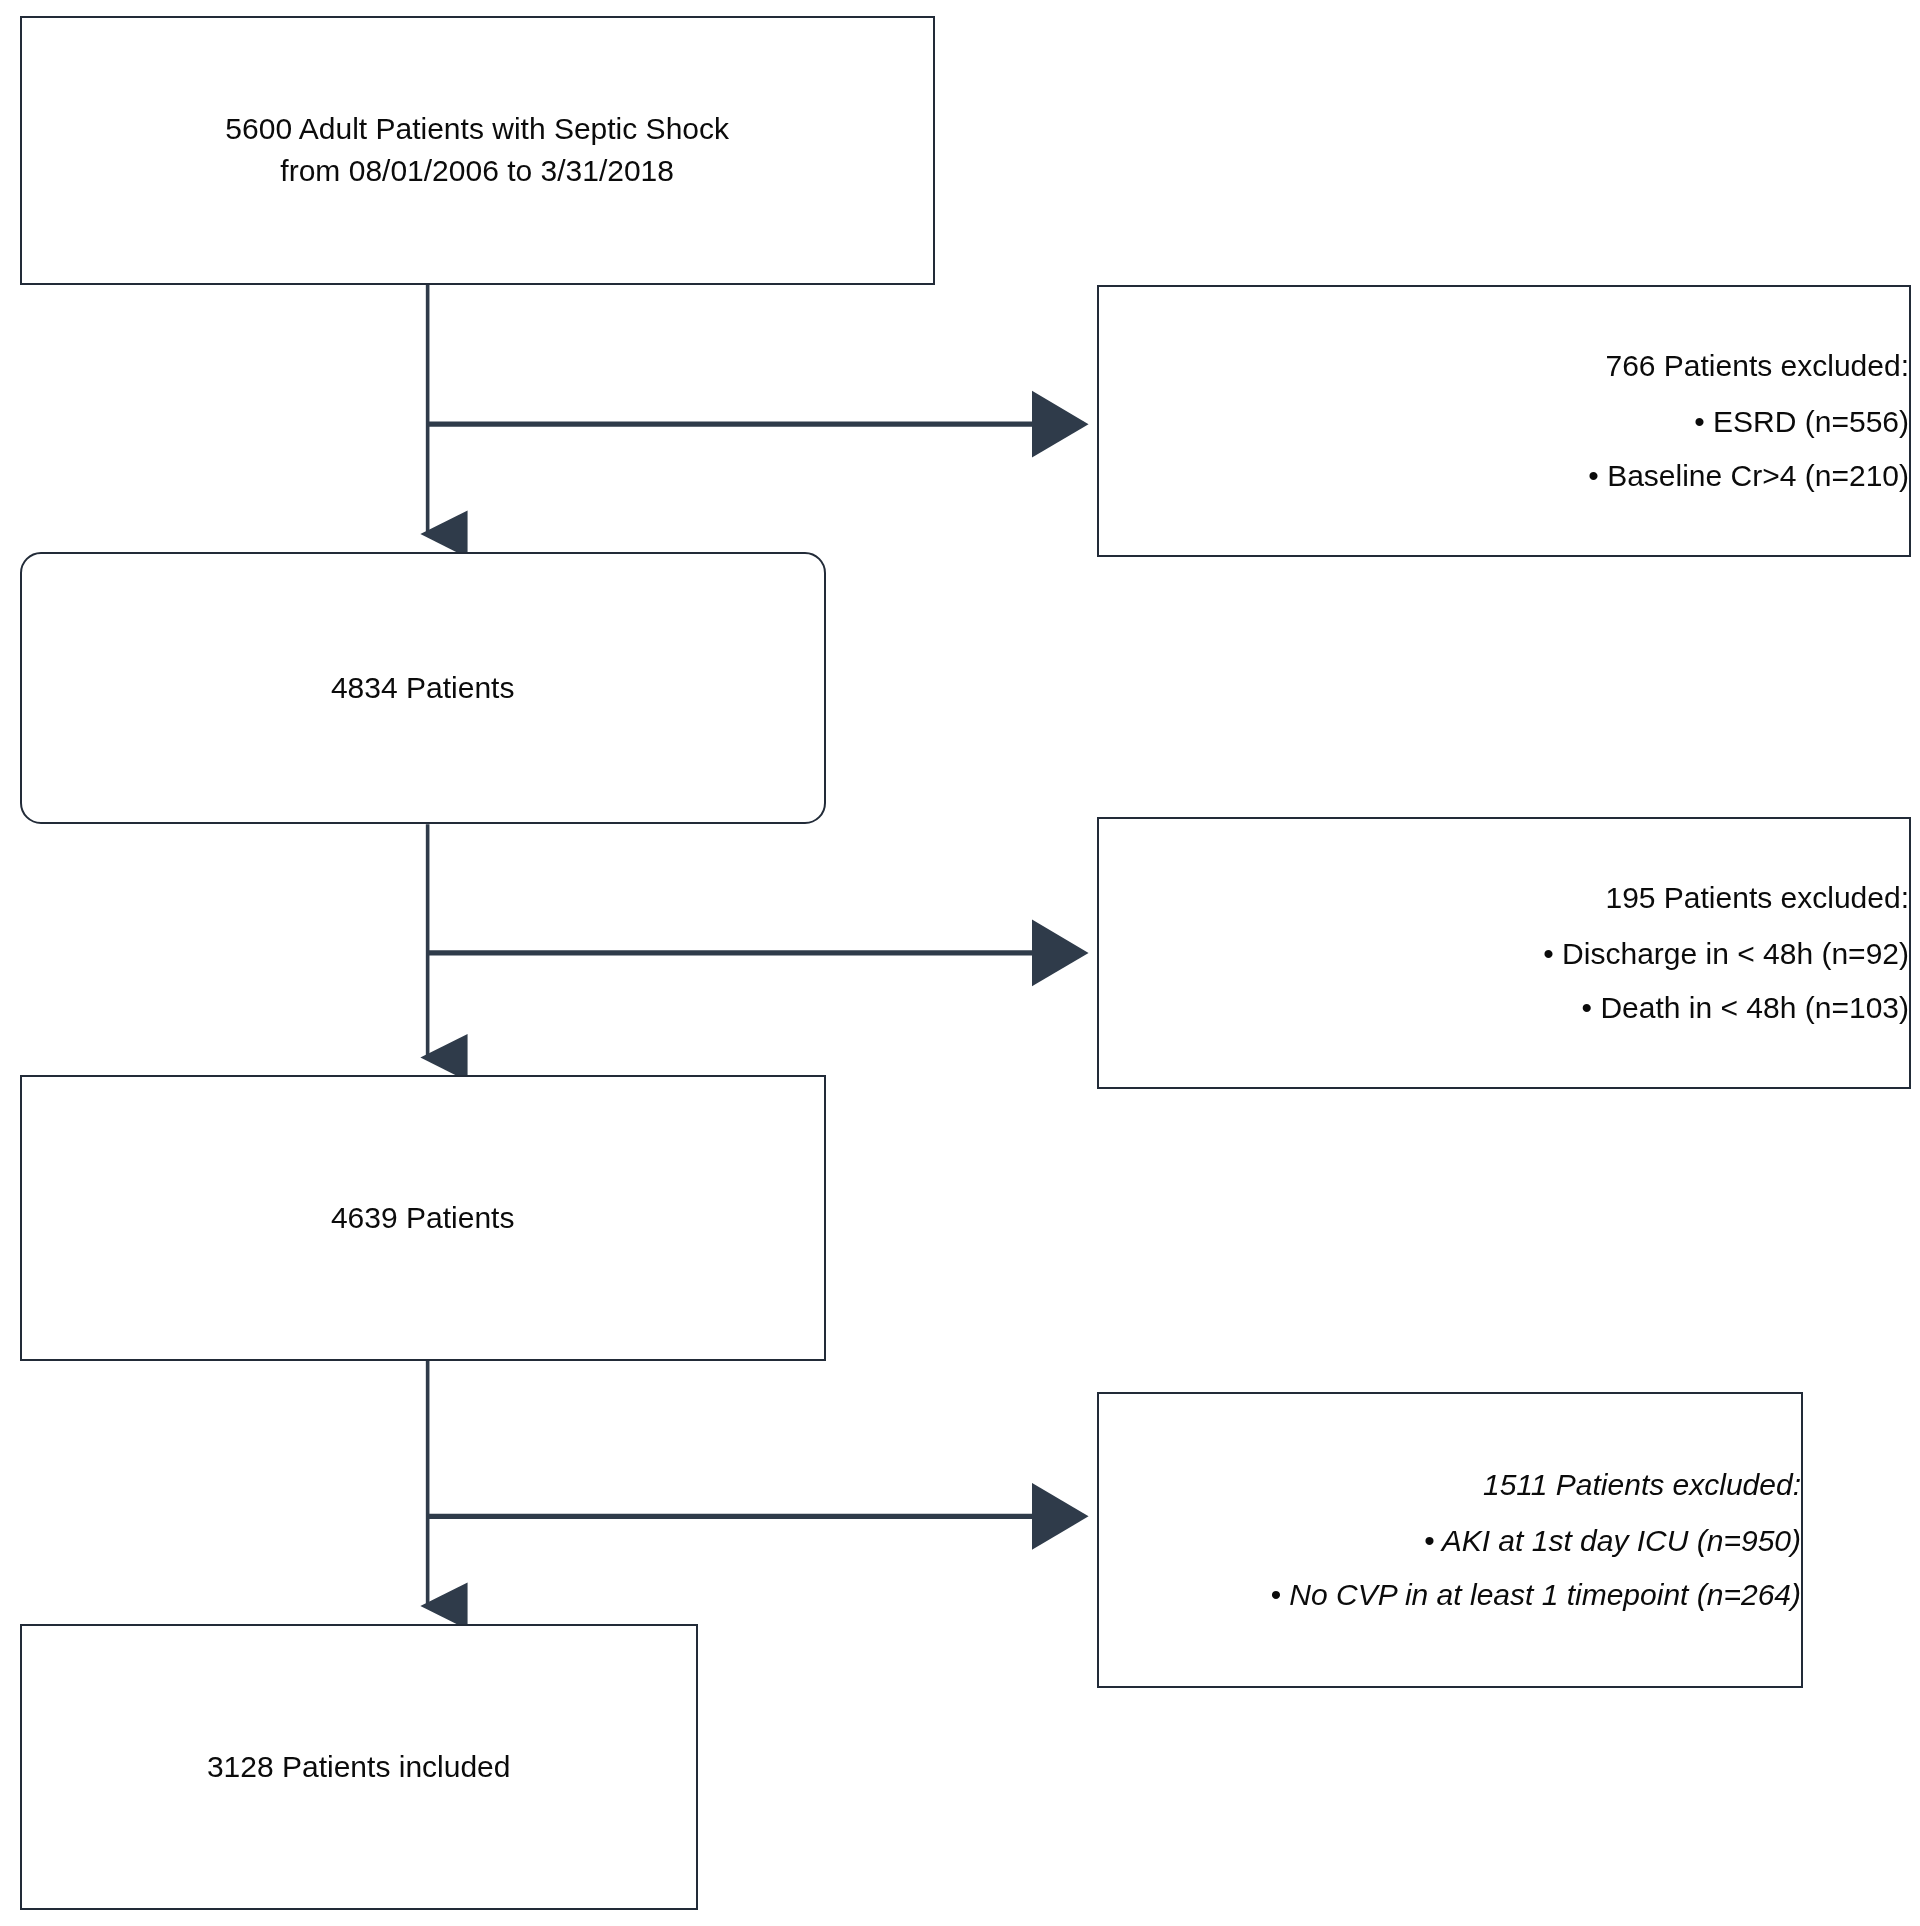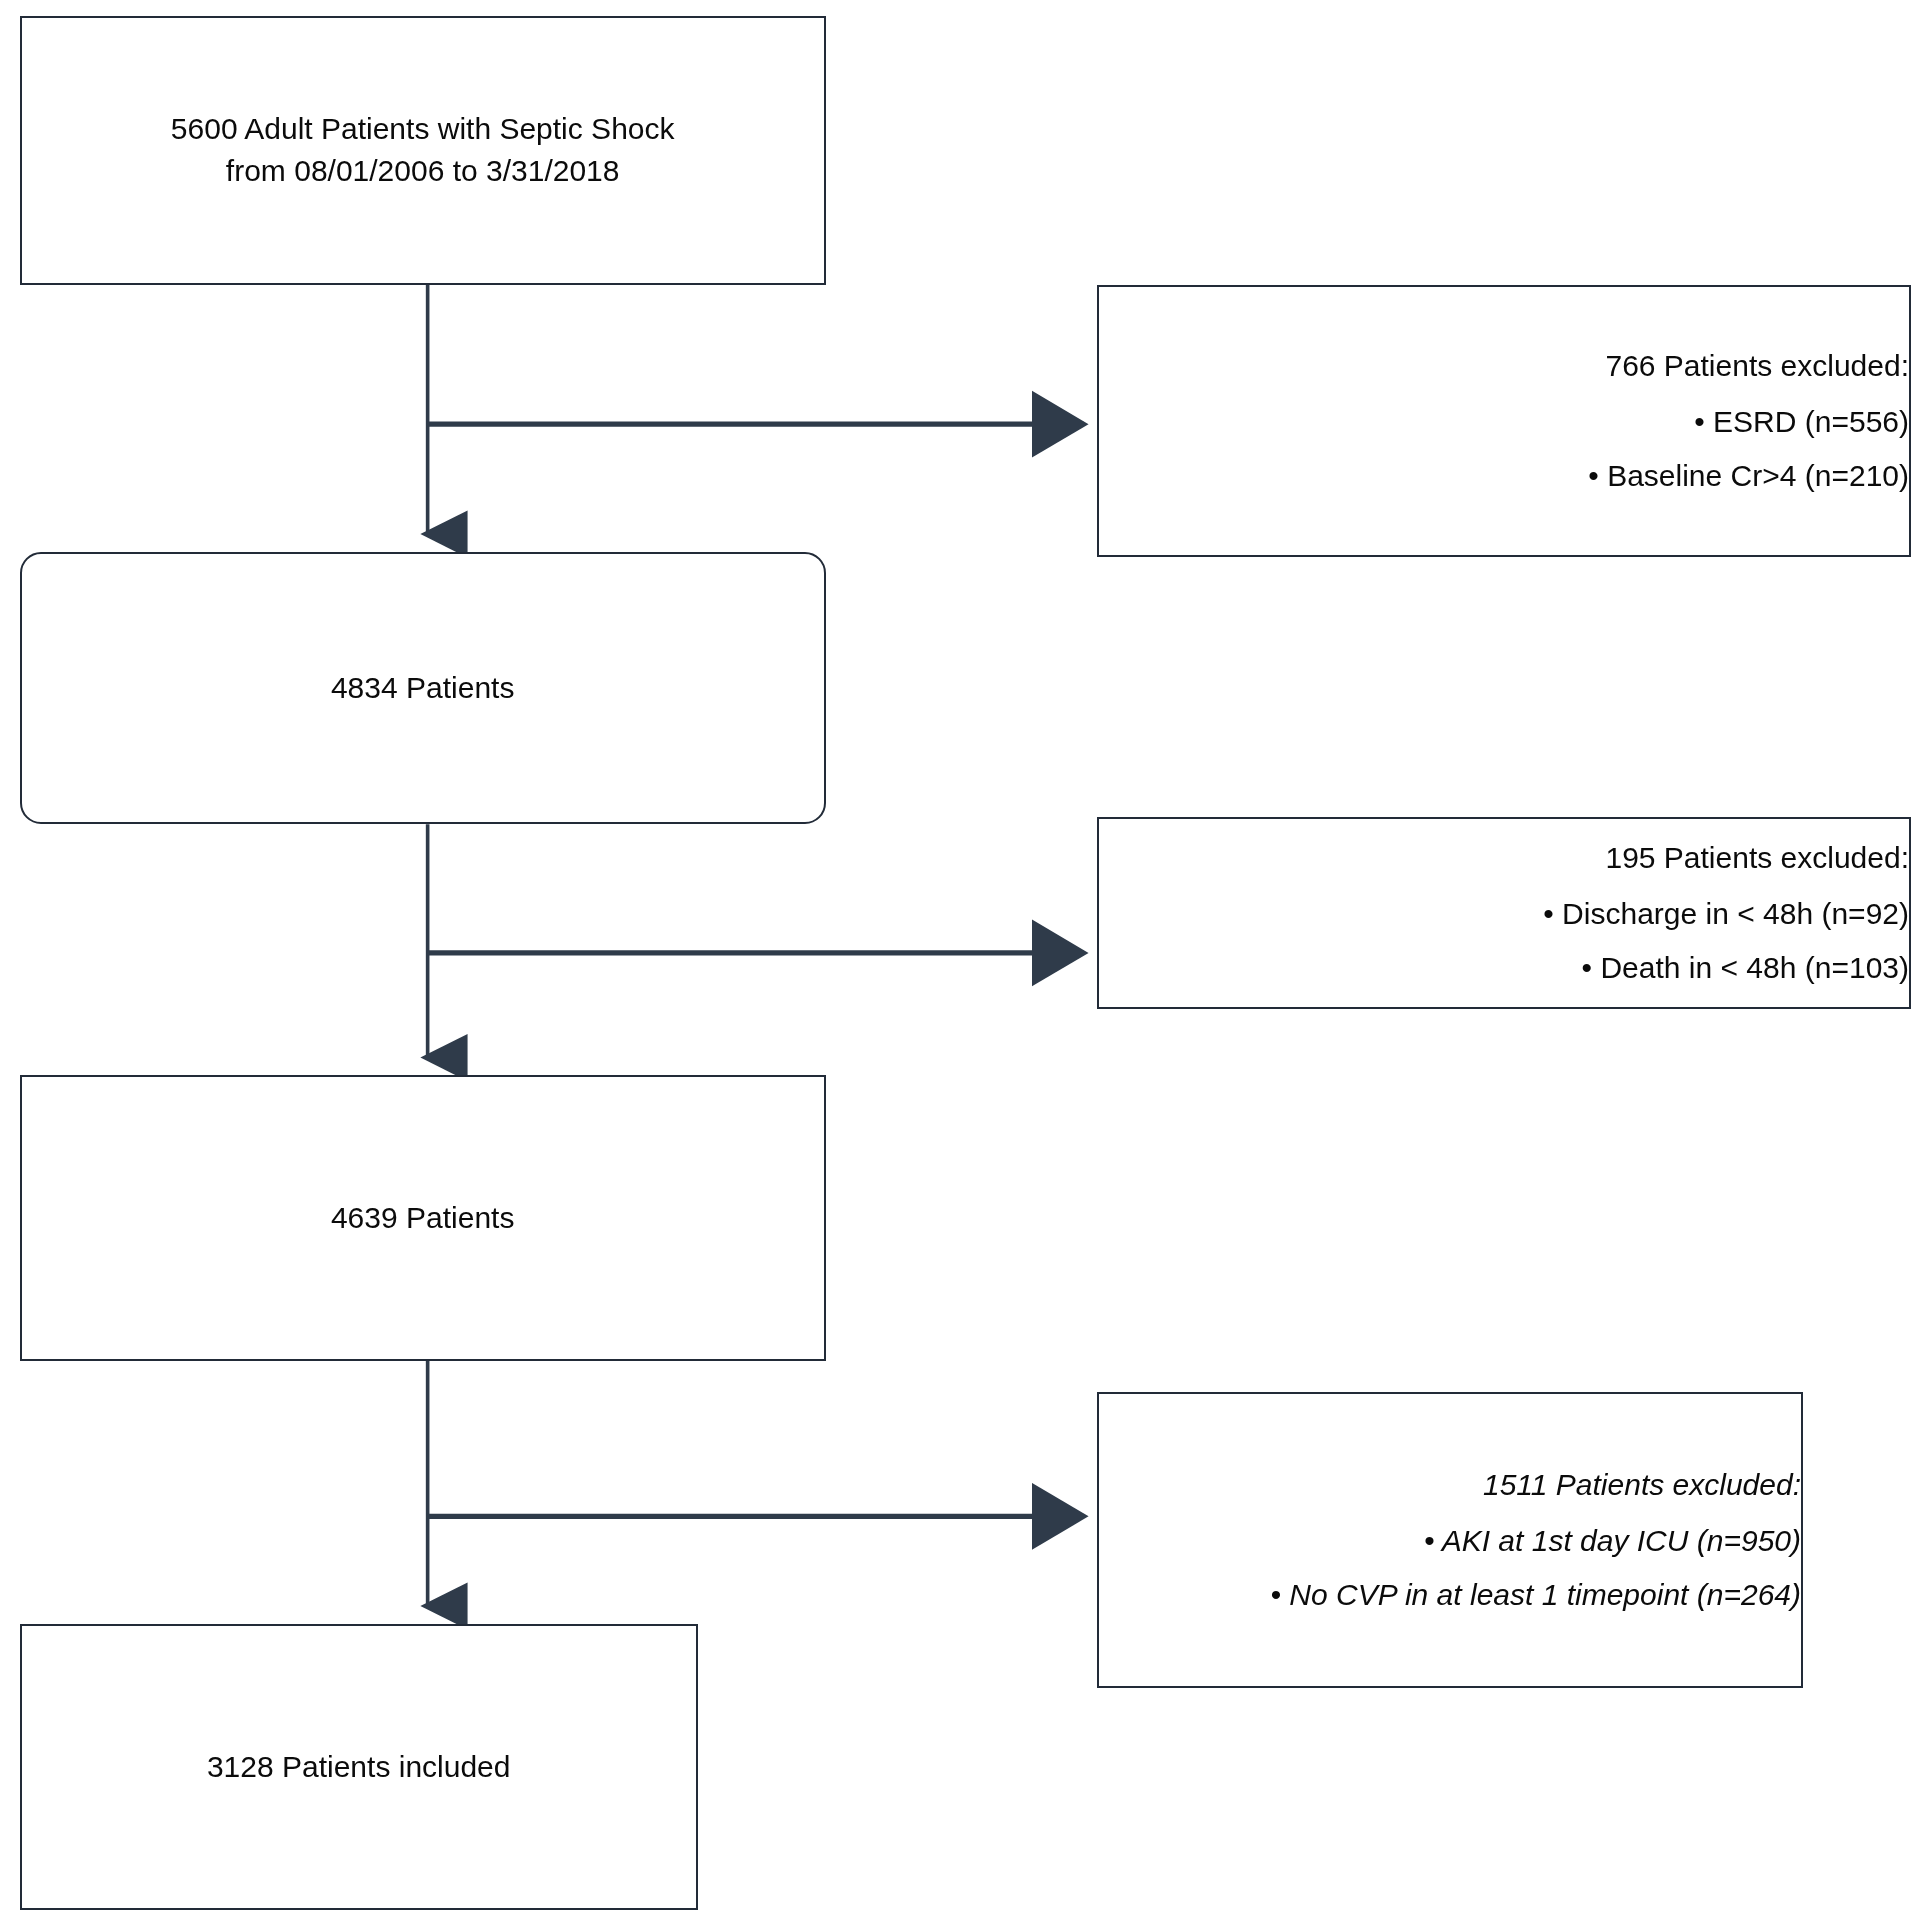--- a/index.html
+++ b/index.html
@@ -74,21 +74,21 @@
       <path d="M825,1590 L825,2040" stroke="#2f3b4a" stroke-width="7" fill="none" marker-end="url(#arrowDown)"></path>
       <path d="M825,1838 L2090,1838" stroke="#2f3b4a" stroke-width="10" fill="none" marker-end="url(#arrowRight)"></path>
     </g>
 
     <g>
       <path d="M825,2625 L825,3098" stroke="#2f3b4a" stroke-width="7" fill="none" marker-end="url(#arrowDown)"></path>
       <path d="M825,2925 L2090,2925" stroke="#2f3b4a" stroke-width="10" fill="none" marker-end="url(#arrowRight)"></path>
     </g>
   </svg>
 
-  <div class="box main" style="left:19.7px; top:15.6px; width:806px; height:269px;">
+  <div class="box main" style="left:19.7px; top:15.6px; width:915px; height:269px;">
     <div class="line">5600 Adult Patients with Septic Shock</div>
     <div class="line">from 08/01/2006 to 3/31/2018</div>
   </div>
 
   <div class="box main" style="left:19.7px; top:552px; width:806px; height:272px;border-radius:21px;">
     <div class="line">4834 Patients</div>
   </div>
 
   <div class="box main" style="left:19.7px; top:1075px; width:806px; height:286px;">
     <div class="line">4639 Patients</div>
@@ -97,21 +97,21 @@
   <div class="box main" style="left:19.7px; top:1624px; width:678px; height:286px;">
     <div class="line">3128 Patients included</div>
   </div>
 
   <div class="box excl" style="left:1097px; top:285px; width:814px; height:272px;">
     <div class="line head">766 Patients excluded:</div>
     <div class="line bullet">• ESRD (n=556)</div>
     <div class="line bullet">• Baseline Cr&gt;4 (n=210)</div>
   </div>
 
-  <div class="box excl" style="left:1097px; top:817px; width:814px; height:192px;">
+  <div class="box excl" style="left:1097px; top:817px; width:814px; height:272px;">
     <div class="line head">195 Patients excluded:</div>
     <div class="line bullet">• Discharge in &lt; 48h (n=92)</div>
     <div class="line bullet">• Death in &lt; 48h (n=103)</div>
   </div>
 
   <div class="box excl" style="left:1097px; top:1392px; width:706px; height:296px;font-style:italic;">
     <div class="line head">1511 Patients excluded:</div>
     <div class="line bullet">• AKI at 1st day ICU (n=950)</div>
     <div class="line bullet">• No CVP in at least 1 timepoint (n=264)</div>
   </div>

